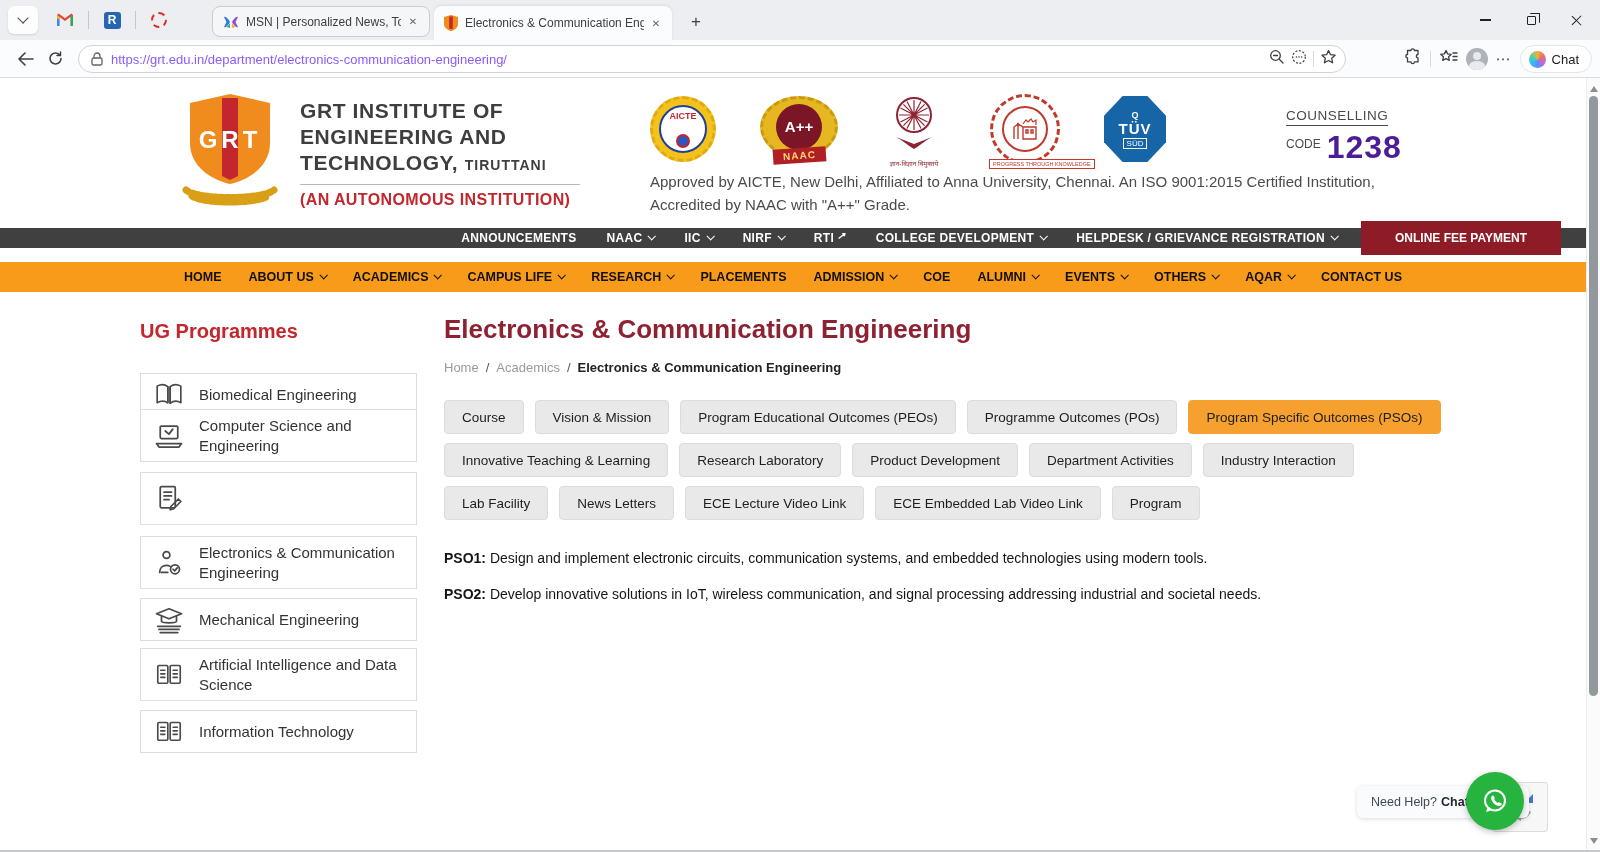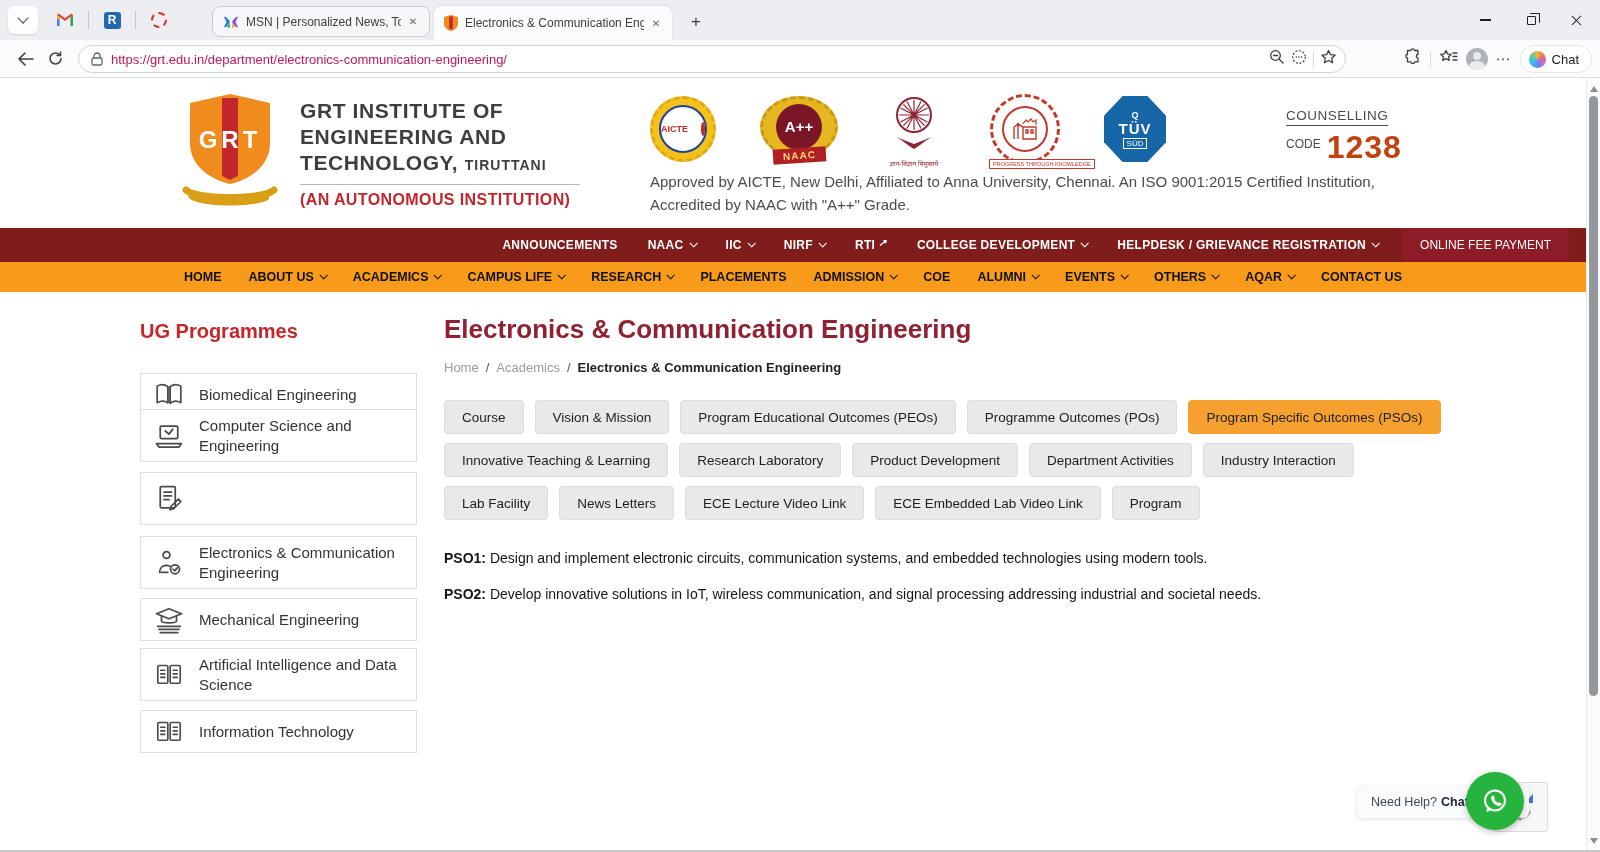--- a/index.html
+++ b/index.html
@@ -28,21 +28,21 @@
   .glyph-min { width:11px; height:1.4px; background:#202124; }
   .glyph-restore { width:9px; height:9px; border:1.2px solid #202124; border-radius:1px; position:relative; }
   .glyph-restore::before { content:""; position:absolute; left:2px; top:-4px; width:9px; height:9px; border:1.2px solid #202124; border-left:none; border-bottom:none; border-radius:1px; }
   .glyph-close { position:relative; width:12px; height:12px; }
   .glyph-close::before,.glyph-close::after { content:""; position:absolute; left:5px; top:0; width:1.4px; height:13px; background:#202124; }
   .glyph-close::before { transform:rotate(45deg); } .glyph-close::after { transform:rotate(-45deg); }
 
   .toolbar { position:absolute; left:0; top:40px; width:1600px; height:38px; background:#fbfcfd; border-bottom:1px solid #dadce0; display:flex; align-items:center; }
   .nav-ic { width:30px; height:30px; display:flex; align-items:center; justify-content:center; color:#3c4043; }
   .addr-pill { position:absolute; left:78px; top:5px; width:1268px; height:28px; background:#fff; border:1px solid #d0d4d9; border-radius:14px; display:flex; align-items:center; padding:0 8px 0 12px; }
-  .url-text { font-size:13px; color:#be185d; margin-left:8px; flex:1; white-space:nowrap; overflow:hidden; }
+  .url-text { font-size:13px; color:#8b5cf6; margin-left:8px; flex:1; white-space:nowrap; overflow:hidden; }
   .pill-right { display:flex; align-items:center; gap:6px; }
   .v-div { width:1px; height:16px; background:#d6d9dd; }
   .tool-right { position:absolute; right:8px; top:4px; height:30px; display:flex; align-items:center; gap:8px; }
   .avatar-icon { width:22px; height:22px; border-radius:50%; background:#aeb3b9; position:relative; overflow:hidden; }
   .avatar-icon::before { content:""; position:absolute; left:7px; top:4px; width:8px; height:8px; border-radius:50%; background:#e8eaed; }
   .avatar-icon::after { content:""; position:absolute; left:3px; top:13px; width:16px; height:10px; border-radius:50% 50% 0 0; background:#e8eaed; }
   .dots-icon { color:#3c4043; font-size:15px; letter-spacing:1px; }
   .dots-icon::before { content:"⋯"; }
   .chat-pill { height:28px; border-radius:14px; background:#fff; border:1px solid #e3e6ea; display:flex; align-items:center; gap:6px; padding:0 12px 0 8px; font-size:13px; color:#202124; }
   .copilot-icon { width:17px; height:17px; border-radius:50%; background:conic-gradient(#f2b134,#e9706a,#b86cd8,#5a8df6,#37bdf3,#58d0a5,#f2b134); }
@@ -54,50 +54,50 @@
   .site-header { position:absolute; left:0; top:0; width:1586px; height:150px; background:#fff; }
   .logo-wrap { position:absolute; left:178px; top:14px; }
   .name-block { position:absolute; left:300px; top:20px; width:280px; }
   .name-line { font-size:21px; font-weight:bold; color:#3e3e3e; letter-spacing:.6px; line-height:26px; }
   .name-suffix { font-size:14px; letter-spacing:1px; }
   .autonomous-line { border-top:1px solid #b9b9b9; margin-top:6px; padding-top:6px; font-size:16px; font-weight:bold; color:#c1272d; letter-spacing:.4px; }
 
   .badges { position:absolute; left:650px; top:10px; height:82px; display:flex; align-items:center; gap:44px; }
   .badge { display:flex; flex-direction:column; align-items:center; }
   .aicte-badge { width:66px; height:66px; border-radius:50%; background:#f3c21b; border:3px dashed #e0a913; display:flex; align-items:center; justify-content:center; position:relative; }
-  .aicte-inner { width:48px; height:48px; border-radius:50%; background:#fff; border:2px solid #20409a; display:flex; flex-direction:row; align-items:center; justify-content:center; gap:13px; }
+  .aicte-inner { width:48px; height:48px; border-radius:50%; background:#fff; border:2px solid #20409a; display:flex; flex-direction:column; align-items:center; justify-content:center; gap:13px; }
   .aicte-word { font-size:9px; font-weight:bold; color:#c1272d; }
   .aicte-dot { width:14px; height:14px; border-radius:50%; background:#2b58c0; border:2px solid #c1272d; }
   .naac-badge { width:78px; height:62px; border-radius:50%; background:#e7b722; border:3px dashed #c79a12; display:flex; align-items:center; justify-content:center; }
   .naac-core { width:46px; height:46px; border-radius:50%; background:#7a1626; color:#fff; font-size:15px; font-weight:bold; display:flex; align-items:center; justify-content:center; }
   .naac-ribbon { margin-top:-10px; background:#b01f24; color:#ffd37a; font-size:10px; font-weight:bold; padding:2px 10px; transform:rotate(-4deg); letter-spacing:1px; }
   .ugc-badge svg { display:block; }
   .ugc-caption { font-size:6.5px; color:#8d2433; margin-top:2px; }
   .anna-badge { width:70px; height:70px; border-radius:50%; border:3px dashed #c0392b; display:flex; align-items:center; justify-content:center; position:relative; }
   .anna-core { width:46px; height:46px; border-radius:50%; border:2px solid #c0392b; display:flex; align-items:center; justify-content:center; color:#c0392b; font-size:16px; }
   .anna-banner { position:absolute; bottom:-8px; left:-4px; background:#fff; border:1px solid #c0392b; color:#c0392b; font-size:5.5px; padding:1px 3px; white-space:nowrap; }
   .tuv-badge { width:62px; height:66px; background:#1565a7; clip-path:polygon(30% 0,70% 0,100% 30%,100% 70%,70% 100%,30% 100%,0 70%,0 30%); display:flex; flex-direction:column; align-items:center; justify-content:center; color:#fff; }
   .tuv-q { font-size:9px; font-weight:bold; }
   .tuv-main { font-size:15px; font-weight:bold; letter-spacing:1px; }
   .tuv-sub { font-size:8px; border:1px solid #fff; padding:0 3px; margin-top:1px; }
   .counselling { position:absolute; left:1286px; top:28px; width:100px; color:#4a4a4a; }
   .counselling-l1 { font-size:13.5px; letter-spacing:.5px; border-bottom:1.5px solid #4a4a4a; padding-bottom:2px; display:inline-block; }
   .counselling-row { display:flex; align-items:flex-start; gap:6px; margin-top:3px; }
   .counselling-code-word { font-size:12px; margin-top:8px; }
-  .counselling-num { font-size:32px; font-weight:bold; color:#c2410c; letter-spacing:1px; }
+  .counselling-num { font-size:32px; font-weight:bold; color:#4c1d95; letter-spacing:1px; }
   .approval { position:absolute; left:650px; top:92px; font-size:15px; color:#4b4b4b; line-height:23px; }
 
   
-  .rednav { position:absolute; left:0; top:150px; width:1586px; height:34px; background:#7f1d1d; display:flex; align-items:center; justify-content:flex-end; }
+  .rednav { position:absolute; left:0; top:150px; width:1586px; height:20px; background:#404040; display:flex; align-items:center; justify-content:flex-end; }
   .rednav-items { display:flex; align-items:center; gap:30px; margin-right:24px; }
   .rednav-item { color:#fff; font-size:12px; font-weight:600; letter-spacing:.3px; display:flex; align-items:center; white-space:nowrap; }
   .caret { width:6px; height:6px; border-right:1.5px solid currentColor; border-bottom:1.5px solid currentColor; transform:rotate(45deg) translateY(-1px); display:inline-block; margin-left:6px; margin-top:-3px; }
   .ext-arrow { font-size:10px; margin-left:3px; margin-top:-6px; }
   .ext-arrow::before { content:"↗"; }
-  .rednav-highlight { height:34px; background:#8e1c26; color:#fff; font-size:12px; font-weight:400; display:flex; align-items:center; padding:0 18px; margin-right:17px; white-space:nowrap; }
+  .rednav-highlight { height:34px; background:#8e1c26; color:#fff; font-size:12px; font-weight:700; display:flex; align-items:center; padding:0 34px; margin-right:25px; white-space:nowrap; }
   .orangenav { position:absolute; left:0; top:184px; width:1586px; height:30px; background:#f89b1b; display:flex; align-items:center; justify-content:center; }
   .orangenav-items { display:flex; align-items:center; gap:27px; }
   .orangenav-item { color:#101010; font-size:12.5px; font-weight:600; display:flex; align-items:center; white-space:nowrap; }
 
   
   .sidebar { position:absolute; left:140px; top:214px; width:277px; }
   .side-heading { color:#c4262c; font-size:20px; font-weight:bold; }
   .ug-heading { position:absolute; top:28px; left:0; }
   .side-card { position:absolute; left:0; width:277px; background:#fff; border:1px solid #ddd; display:flex; align-items:center; padding:0 12px; gap:14px; }
   .side-card .label { font-size:15px; color:#333; line-height:20px; }

